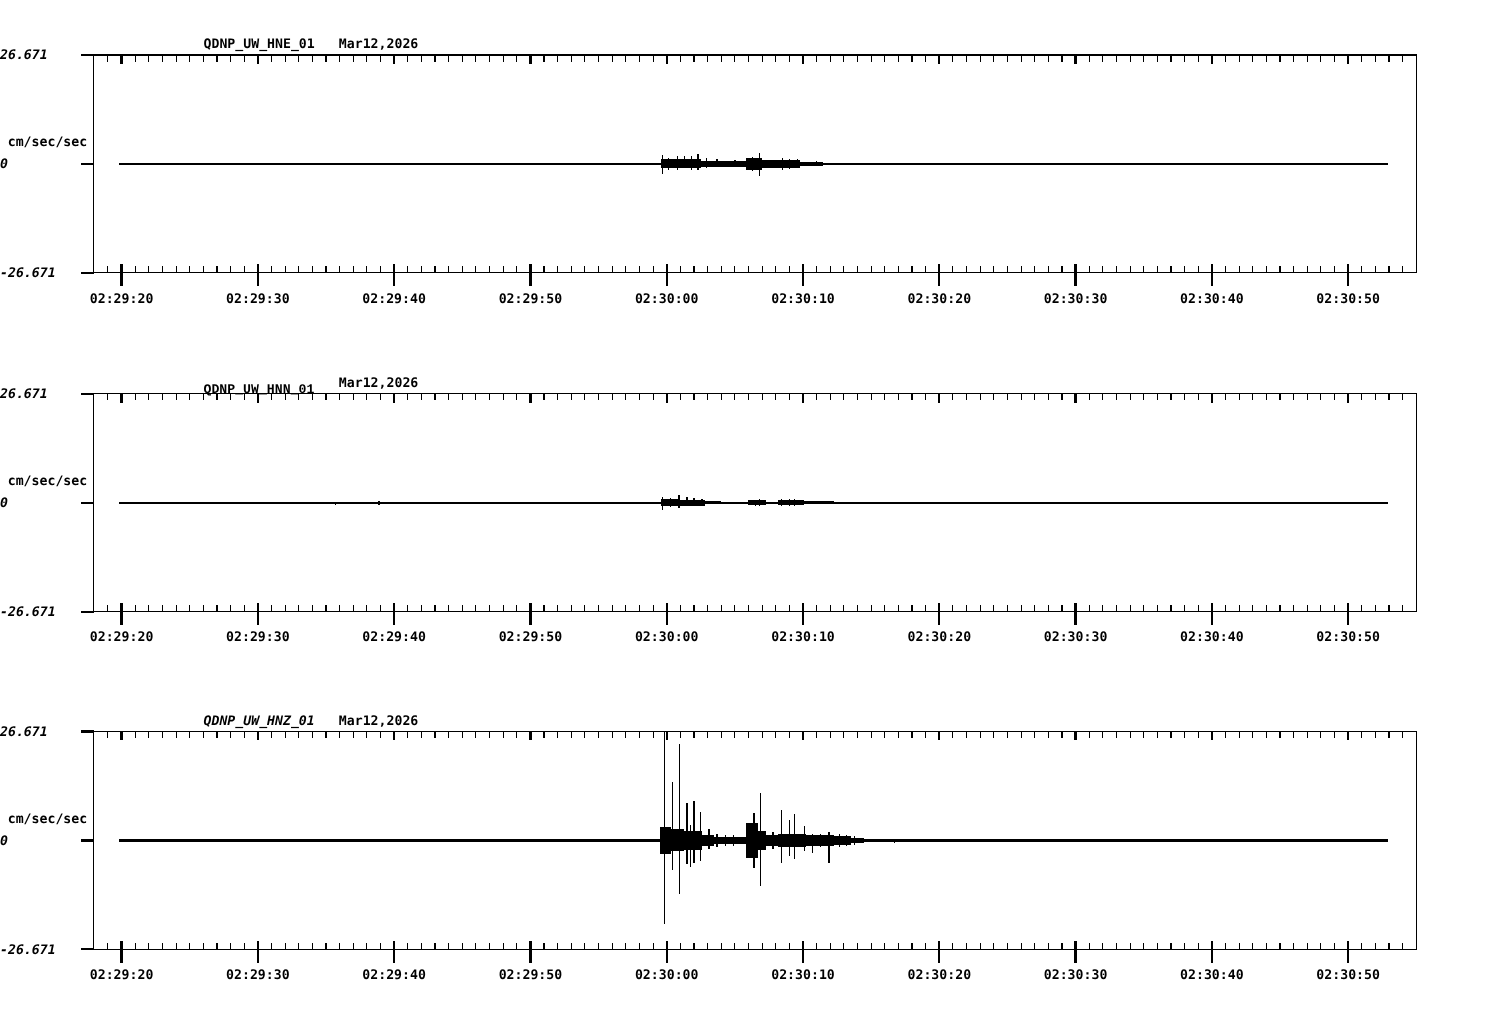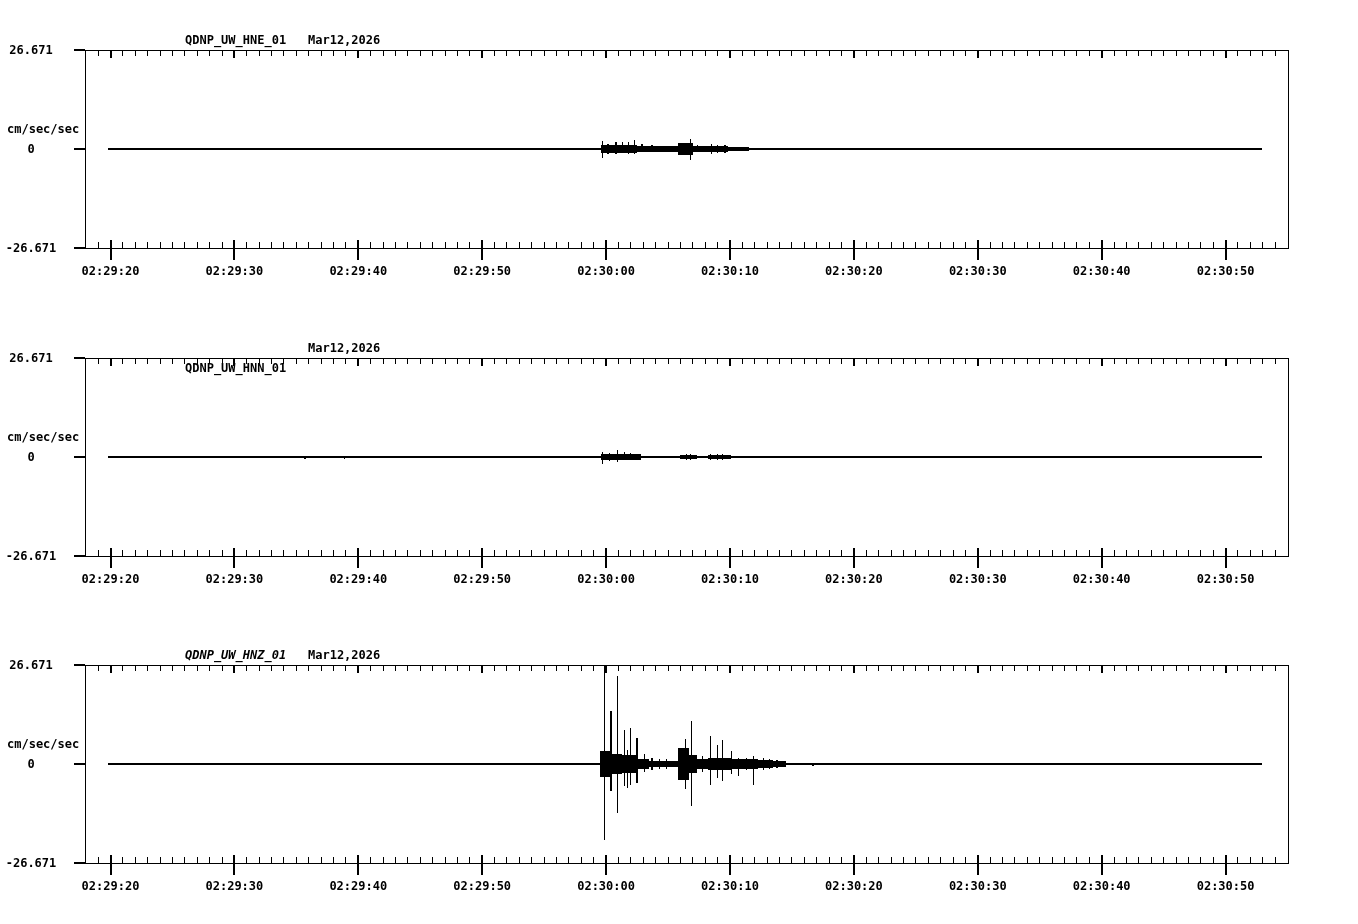--- a/index.html
+++ b/index.html
@@ -4,21 +4,21 @@
 <style>
   html,body{margin:0;padding:0;background:#ffffff;}
   body{width:1358px;height:924px;position:relative;overflow:hidden;
        font-family:"DejaVu Sans Mono","Liberation Mono",monospace;}
   #plot{position:absolute;left:0;top:0;}
   #plot text{font-family:"DejaVu Sans Mono","Liberation Mono",monospace;
              font-weight:bold;font-size:12px;fill:#000;}
   .lbl{position:absolute;color:#000;font-weight:bold;font-size:12px;
        line-height:14px;white-space:pre;}
   .station{height:13px;line-height:13px;}
-  .ymax,.yzero,.ymin{left:0;width:62px;text-align:center;}
+  .ymax,.yzero,.ymin{left:0;width:62px;text-align:left;font-style:italic;}
   .yunits{left:7px;}
 </style>
 </head>
 <body>
 
 <div style="position:absolute;left:0;top:0;width:1358px;height:924px;">
 
   <svg id="plot" width="1358" height="924">
       <g shape-rendering="crispEdges">
         <rect x="85" y="50" width="1203" height="198" fill="none" stroke="#000000" stroke-width="1"></rect>
@@ -758,21 +758,21 @@
   <div>
     <div class="lbl station" style="left:185px;top:34px;">QDNP_UW_HNE_01</div>
     <div class="lbl station" style="left:308px;top:34px;">Mar12,2026</div>
     <div class="lbl ymax" style="top:43px;">26.671</div>
     <div class="lbl yunits" style="top:122px;">cm/sec/sec</div>
     <div class="lbl yzero" style="top:142px;">0</div>
     <div class="lbl ymin" style="top:241px;">-26.671</div>
   </div>
 
   <div>
-    <div class="lbl station" style="left:185px;top:362px;">QDNP_UW_HNN_01</div>
+    <div class="lbl station" style="left:185px;top:348px;font-family:Liberation Mono, monospace;">QDNP_UW_HNN_01</div>
     <div class="lbl station" style="left:308px;top:342px;">Mar12,2026</div>
     <div class="lbl ymax" style="top:351px;">26.671</div>
     <div class="lbl yunits" style="top:430px;">cm/sec/sec</div>
     <div class="lbl yzero" style="top:450px;">0</div>
     <div class="lbl ymin" style="top:549px;">-26.671</div>
   </div>
 
   <div>
     <div class="lbl station" style="left:185px;top:649px;font-style:italic;">QDNP_UW_HNZ_01</div>
     <div class="lbl station" style="left:308px;top:649px;">Mar12,2026</div>

